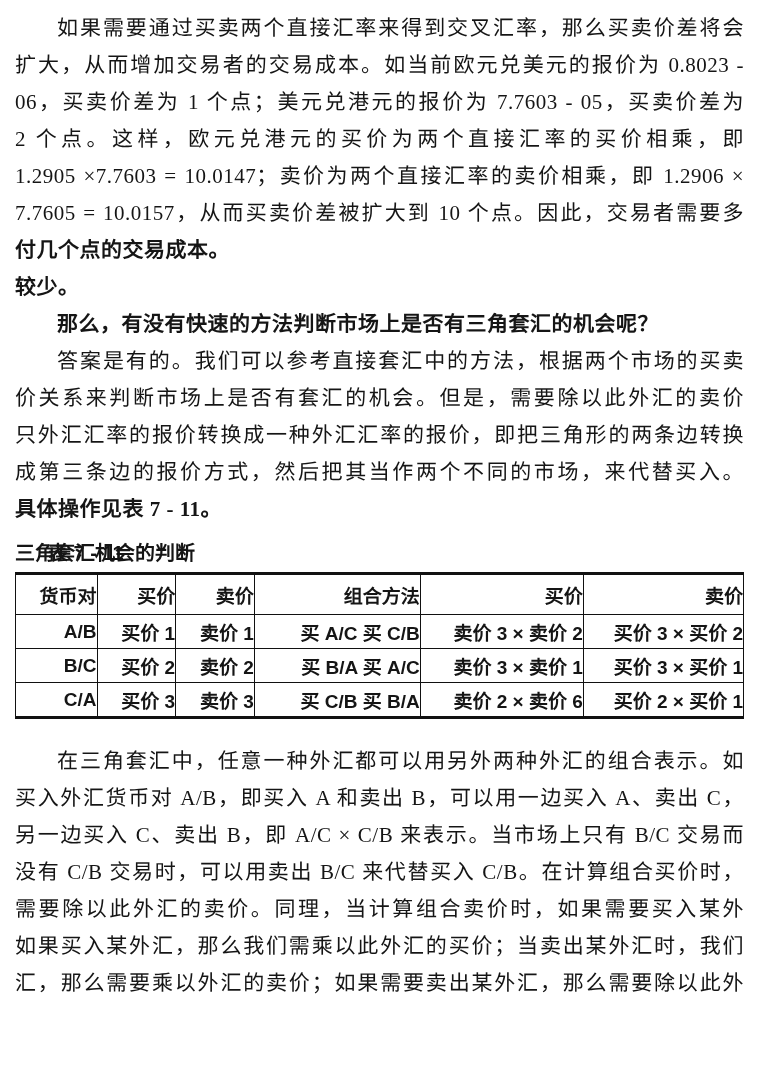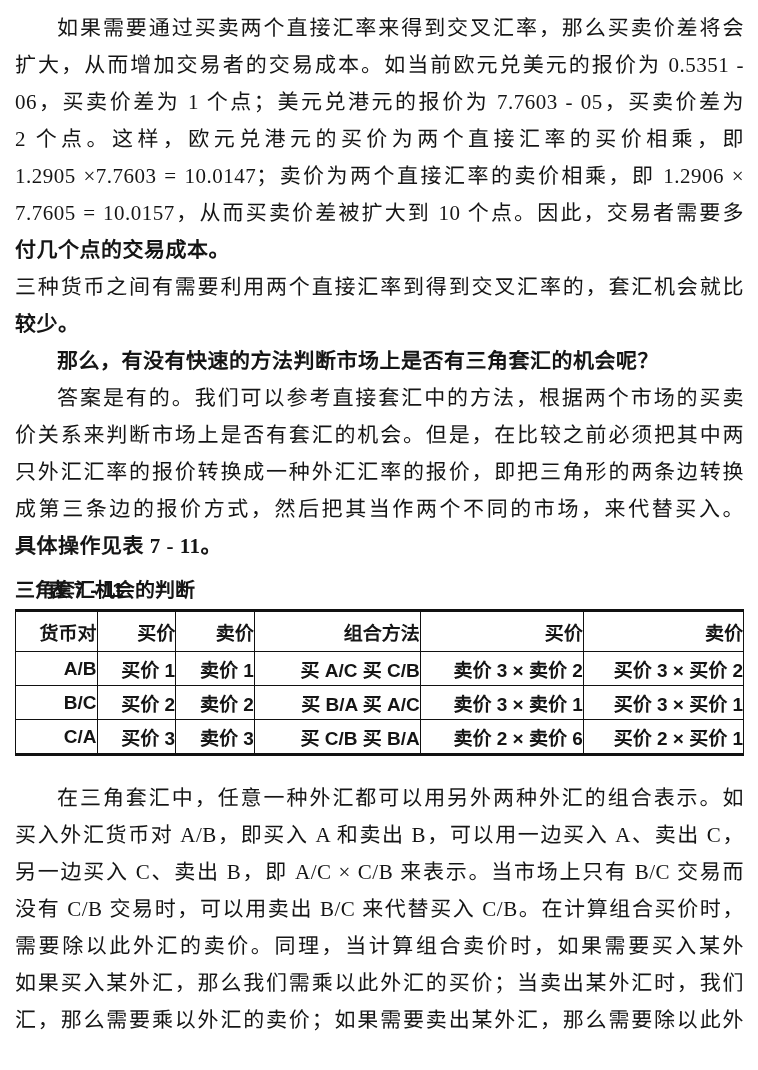--- a/index.html
+++ b/index.html
@@ -78,37 +78,36 @@
   .after-table { margin-top: 24px; }
 </style>
 </head>
 <body>
 
 <div class="page">
 
   <div id="before-table">
       <div class="para">
         <div class="line first">如果需要通过买卖两个直接汇率来得到交叉汇率，那么买卖价差将会</div>
-        <div class="line">扩大，从而增加交易者的交易成本。如当前欧元兑美元的报价为 0.5351 -</div>
+        <div class="line">扩大，从而增加交易者的交易成本。如当前欧元兑美元的报价为 0.8023 -</div>
         <div class="line">06，买卖价差为 1 个点；美元兑港元的报价为 7.7603 - 05，买卖价差为</div>
         <div class="line">2 个点。这样，欧元兑港元的买价为两个直接汇率的买价相乘，即</div>
         <div class="line">1.2905 ×7.7603 = 10.0147；卖价为两个直接汇率的卖价相乘，即 1.2906 ×</div>
         <div class="line">7.7605 = 10.0157，从而买卖价差被扩大到 10 个点。因此，交易者需要多</div>
         <div class="line last">付几个点的交易成本。</div>
       </div>
       <div class="para">
-        <div class="line">三种货币之间有需要利用两个直接汇率到得到交叉汇率的，套汇机会就比</div>
         <div class="line last">较少。</div>
       </div>
       <div class="para">
         <div class="line first last">那么，有没有快速的方法判断市场上是否有三角套汇的机会呢？</div>
       </div>
       <div class="para">
         <div class="line first">答案是有的。我们可以参考直接套汇中的方法，根据两个市场的买卖</div>
-        <div class="line">价关系来判断市场上是否有套汇的机会。但是，在比较之前必须把其中两</div>
+        <div class="line">价关系来判断市场上是否有套汇的机会。但是，需要除以此外汇的卖价</div>
         <div class="line">只外汇汇率的报价转换成一种外汇汇率的报价，即把三角形的两条边转换</div>
         <div class="line">成第三条边的报价方式，然后把其当作两个不同的市场，来代替买入。</div>
         <div class="line last">具体操作见表 7 - 11。</div>
       </div>
     </div>
 
   <div class="table-caption">
     <span class="caption-label">表 7 - 11</span>
     <div class="caption-title">三角套汇机会的判断</div>
   </div>

